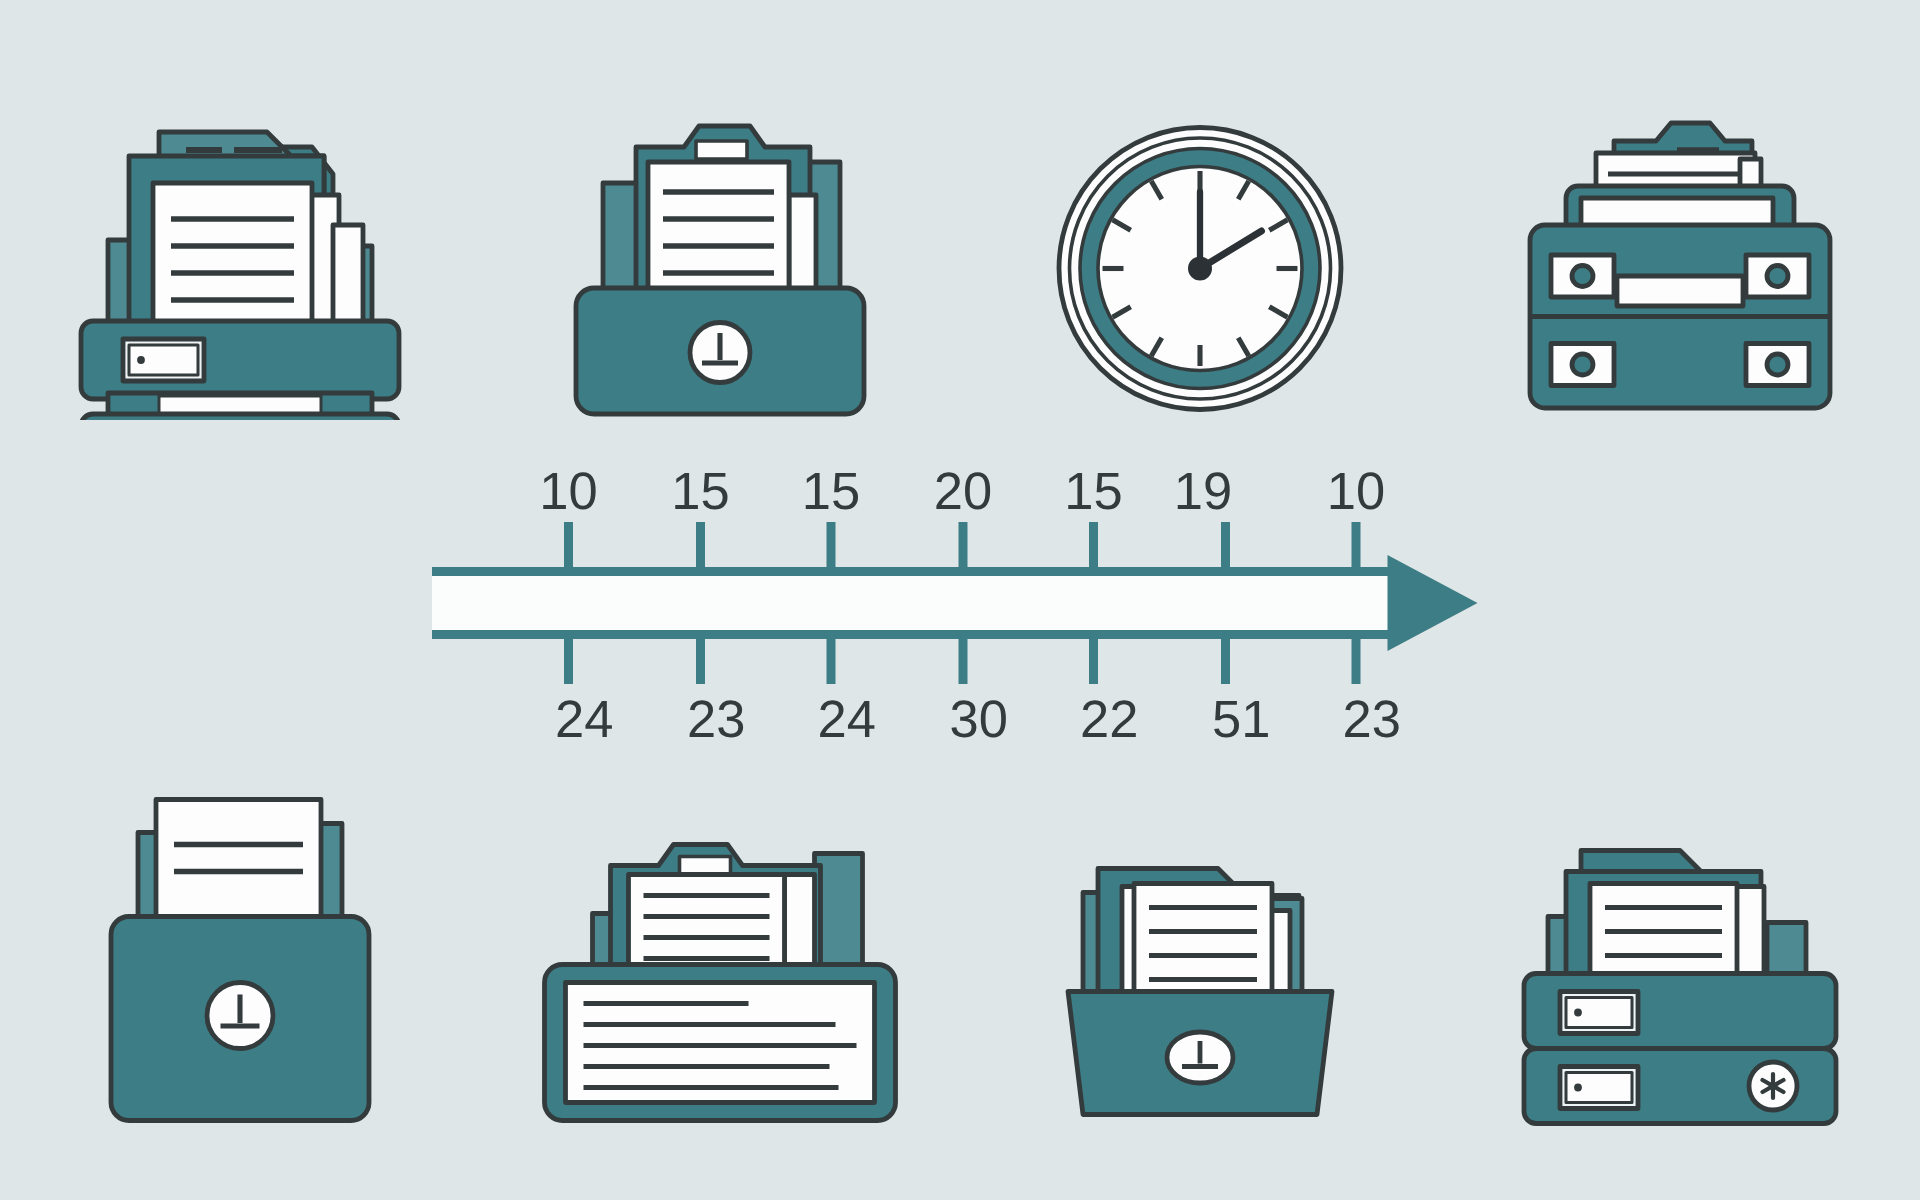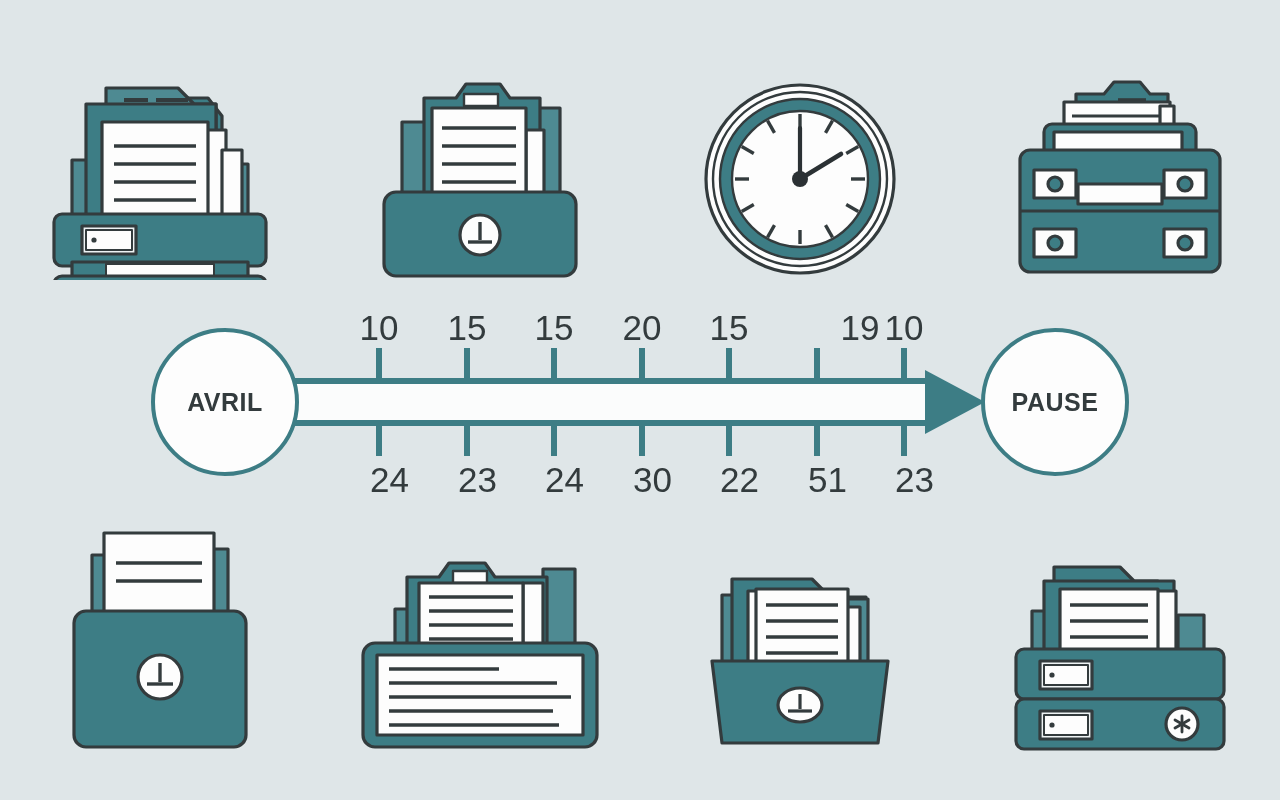--- a/index.html
+++ b/index.html
@@ -250,30 +250,24 @@
           <circle cx="43" cy="169" r="7" fill="#3d7d85"></circle>
           <rect x="152" y="155" width="42" height="28" fill="#fdfdfd"></rect>
           <circle cx="173" cy="169" r="7" fill="#3d7d85"></circle>
         </g>
       </svg>
     </div>
   </div>
 
   <div id="timeline">
 
-    <div class="node-circle" id="node-start">
-      <span class="node-label">AVRIL</span>
-    </div>
 
     <div id="rail"></div>
     <div id="arrow-head"></div>
 
-    <div class="node-circle" id="node-end">
-      <span class="node-label">PAUSE</span>
-    </div>
 
     <div class="tick tick-up" style="left:376px"></div>
     <div class="tick tick-down" style="left:376px"></div>
     <div class="tick-num num-top" style="left:349px">10</div>
     <div class="tick-num num-bottom" style="left:349px">24</div>
 
     <div class="tick tick-up" style="left:464px"></div>
     <div class="tick tick-down" style="left:464px"></div>
     <div class="tick-num num-top" style="left:437px">15</div>
     <div class="tick-num num-bottom" style="left:437px">23</div>
@@ -288,21 +282,21 @@
     <div class="tick-num num-top" style="left:612px">20</div>
     <div class="tick-num num-bottom" style="left:612px">30</div>
 
     <div class="tick tick-up" style="left:726px"></div>
     <div class="tick tick-down" style="left:726px"></div>
     <div class="tick-num num-top" style="left:699px">15</div>
     <div class="tick-num num-bottom" style="left:699px">22</div>
 
     <div class="tick tick-up" style="left:814px"></div>
     <div class="tick tick-down" style="left:814px"></div>
-    <div class="tick-num num-top" style="left:830px">19</div>
+    <div class="tick-num num-top" style="left:772px">19</div>
     <div class="tick-num num-bottom" style="left:787px">51</div>
 
     <div class="tick tick-up" style="left:901px"></div>
     <div class="tick tick-down" style="left:901px"></div>
     <div class="tick-num num-top" style="left:874px">10</div>
     <div class="tick-num num-bottom" style="left:874px">23</div>
   </div>
 
   <div class="icon-row" id="icon-row-bottom">
 

